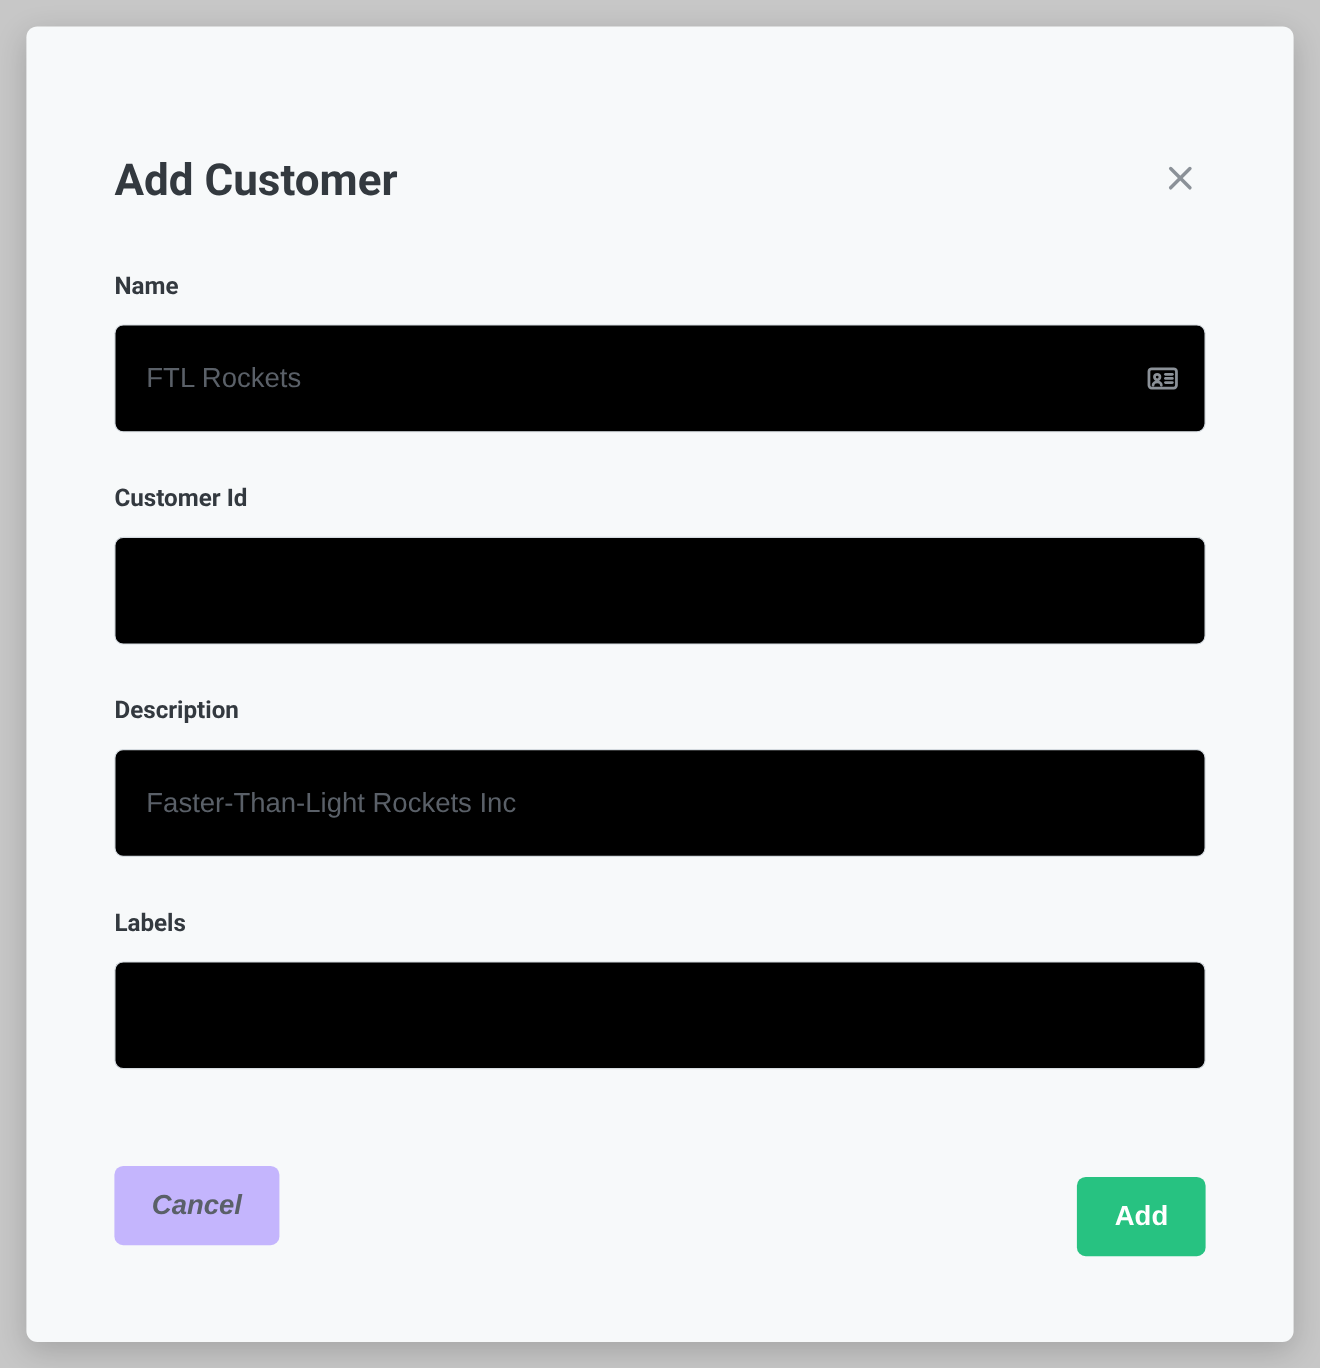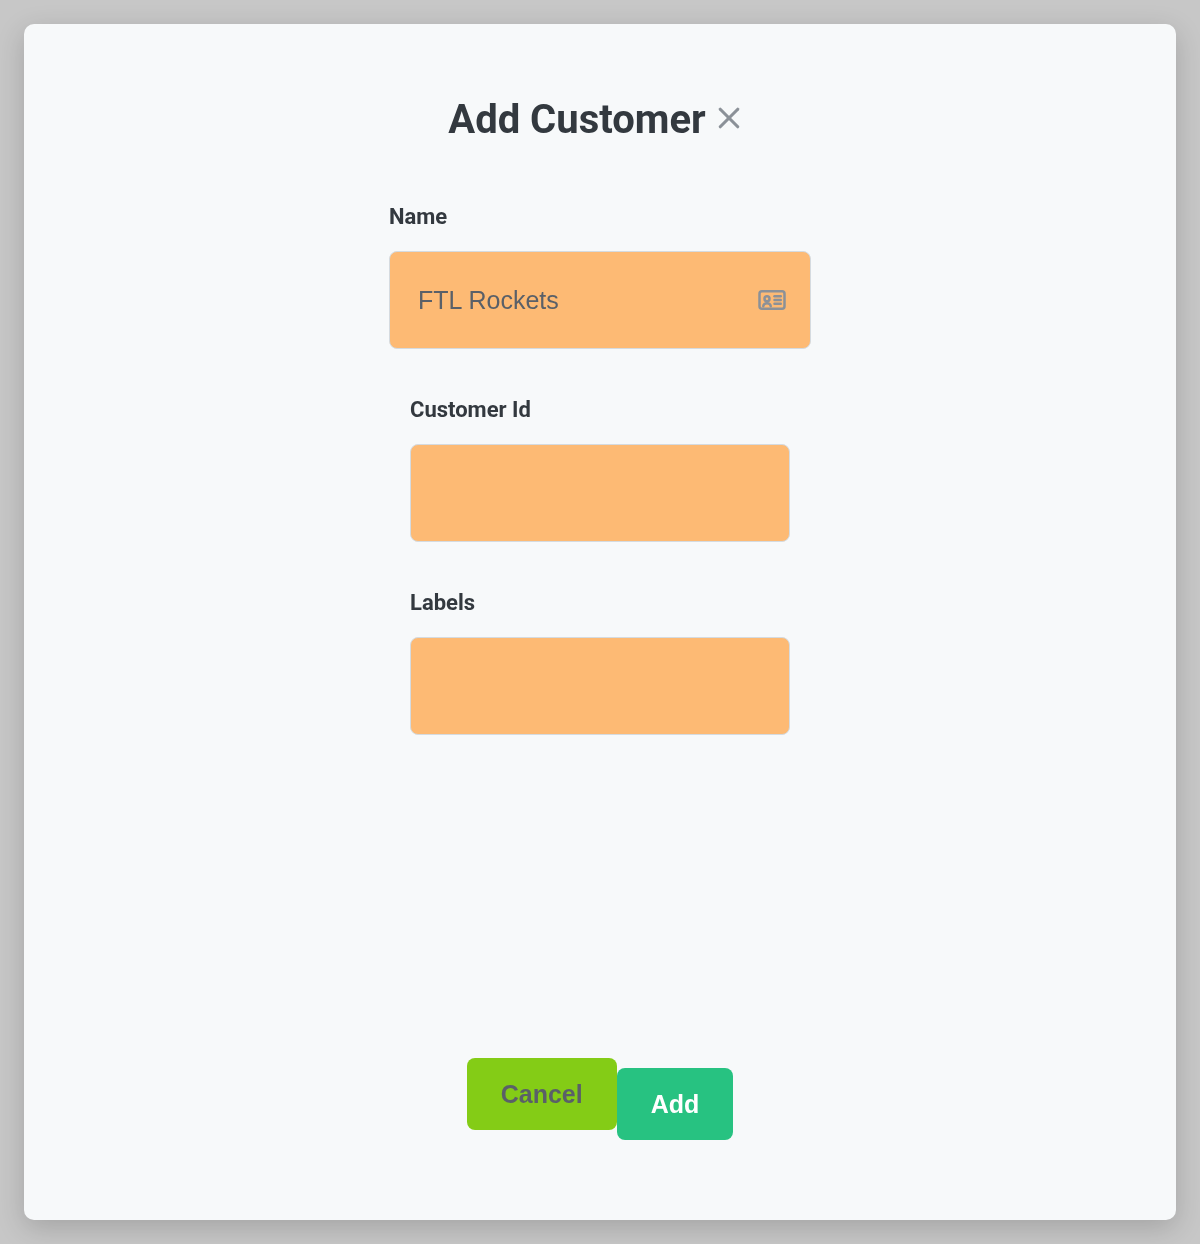--- a/index.html
+++ b/index.html
@@ -16,25 +16,24 @@
       align-items: center;
       justify-content: center;
       padding: 24px;
     }
     .modal {
       background: #f7f9fa;
       border-radius: 10px;
       width: 100%;
       height: 100%;
       box-shadow: 0 8px 28px rgba(0,0,0,0.18);
-      padding: 71px 80px 80px 80px;
+      padding: 115px 80px 80px 80px;
       position: relative;
       display: flex;
       flex-direction: column;
-      align-items: center;
     }
     .modal-header {
       display: flex;
       justify-content: space-between;
       align-items: center;
       margin-bottom: 60px;
     }
     .modal-title {
       font-size: 40px;
       font-weight: 700;
@@ -66,21 +65,21 @@
     }
     .input-wrapper {
       position: relative;
     }
     .form-input {
       width: 100%;
       height: 98px;
       padding: 0 28px;
       font-size: 25px;
       color: #5a6068;
-      background: #fdba74;
+      background: #000000;
       border: 1.5px solid #d5dbe0;
       border-radius: 8px;
       outline: none;
     }
     .form-input-with-icon {
       padding-right: 70px;
     }
     .input-icon {
       position: absolute;
       right: 24px;
@@ -108,22 +107,23 @@
       font-size: 25px;
       font-weight: 600;
       cursor: pointer;
       padding: 0 34px;
       height: 72px;
       display: inline-flex;
       align-items: center;
       justify-content: center;
     }
     .btn-cancel {
-      background: #84cc16;
+      background: #c4b5fd;
       color: #5a6068;
+      font-style: italic;
     }
     .btn-add {
       background: #27c281;
       color: #ffffff;
       margin-top: 20px;
     }
   </style>
 </head>
 <body>
 
@@ -155,20 +155,24 @@
         </svg>
       </span>
     </div>
   </div>
 
   <div class="form-group">
     <label class="form-label">Customer Id</label>
     <input type="text" class="form-input" value="" style="">
   </div>
 
+  <div class="form-group">
+    <label class="form-label">Description</label>
+    <input type="text" class="form-input" value="Faster-Than-Light Rockets Inc" style="">
+  </div>
 
   <div class="form-group">
     <label class="form-label">Labels</label>
     <input type="text" class="form-input" value="" style="">
   </div>
 
   <div class="modal-footer">
     <button class="btn btn-cancel">
       <span>Cancel</span>
     </button>

